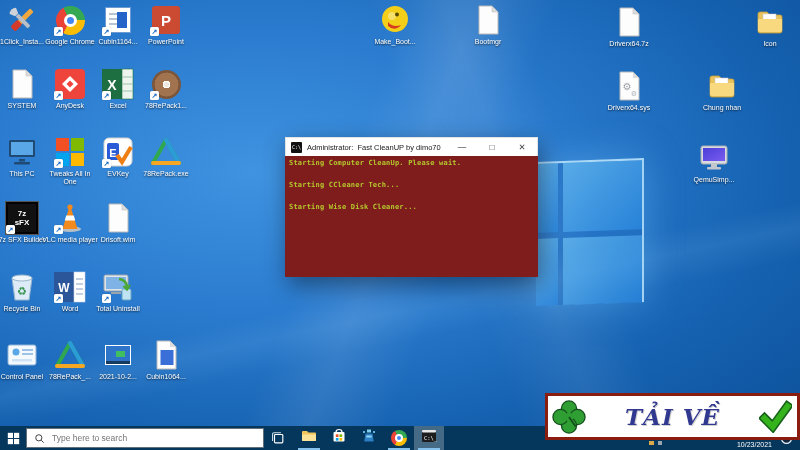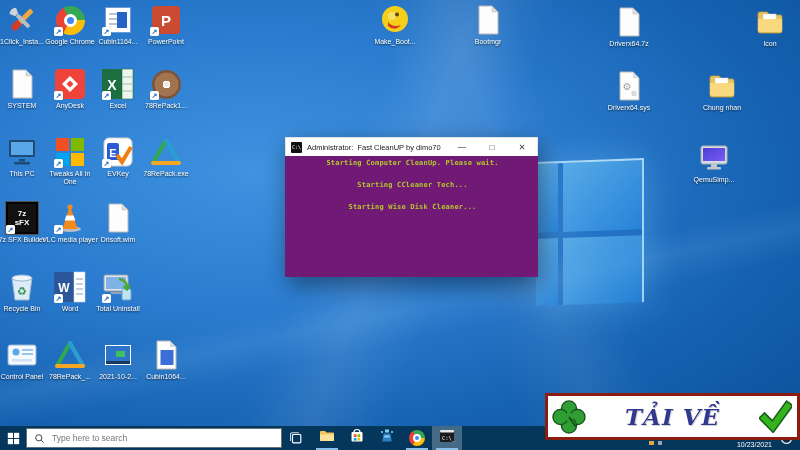--- a/index.html
+++ b/index.html
@@ -48,21 +48,21 @@
   .cmd-ic{width:11px;height:11px;background:#111;border-radius:1px;color:#fff;font-size:5px;line-height:11px;text-align:center;font-family:"DejaVu Sans Mono",monospace;flex:0 0 auto;}
   #title-text{margin-left:5px;flex:1;color:#191919;font-size:7.5px;white-space:pre;overflow:hidden;}
   .wbtn{width:30px;height:18px;display:flex;align-items:center;justify-content:center;font-size:8.5px;color:#444;}
   #console{height:121px;box-sizing:border-box;padding:3px 2px 0 4px;
     font-family:"DejaVu Sans Mono",monospace;font-weight:bold;font-size:7px;letter-spacing:.2px;line-height:8px;}
   .cline{margin-bottom:14px;white-space:pre;}
   
   #taskbar{position:absolute;left:0;bottom:0;width:800px;height:24px;background:#05365c;display:flex;align-items:center;z-index:10;}
   #start-btn{width:26px;height:24px;display:flex;align-items:center;justify-content:center;}
   #start-btn svg{width:13px;height:13px;}
-  #search-box{width:256px;height:20px;background:#fff;border:1px solid #62707c;display:flex;align-items:center;gap:5px;padding-left:7px;box-sizing:border-box;}
+  #search-box{width:238px;height:20px;background:#fff;border:1px solid #62707c;display:flex;align-items:center;gap:5px;padding-left:7px;box-sizing:border-box;}
   #search-box svg{width:11px;height:11px;flex:0 0 auto;}
   #search-input{border:none;outline:none;font-size:8.5px;color:#555;width:160px;font-family:"Liberation Sans",sans-serif;background:transparent;}
   #taskview-btn{width:28px;height:24px;display:flex;align-items:center;justify-content:center;}
   #taskview-btn svg{width:14px;height:14px;}
   #tb-apps{display:flex;height:24px;margin-left:2px;}
   .tb-app{width:30px;height:24px;display:flex;align-items:center;justify-content:center;position:relative;}
   .tb-app svg,.tb-app .tbg{width:16px;height:16px;}
   .tb-app.active{background:rgba(255,255,255,.26);}
   .tb-ul{position:absolute;left:4px;right:4px;bottom:0;height:2px;background:#85c1ec;}
   .tb-chrome{width:15px;height:15px;border-radius:50%;position:relative;
@@ -418,21 +418,21 @@
     </div>
 
   <div id="cmd-window">
     <div id="titlebar">
       <span class="cmd-ic">C:\</span>
       <span id="title-text">Administrator:  Fast CleanUP by dimo70</span>
       <span class="wbtn">—</span>
       <span class="wbtn">□</span>
       <span class="wbtn">✕</span>
     </div>
-    <div id="console" style="background: #701a75; color: rgb(181, 199, 44); text-align: center;">
+    <div id="console" style="background: #7f1d1d; color: rgb(181, 199, 44);">
         <div class="cline">Starting Computer CleanUp. Please wait.</div>
         <div class="cline">Starting CCleaner Tech...</div>
         <div class="cline">Starting Wise Disk Cleaner...</div>
       </div>
   </div>
 
   <div id="taskbar">
     <div id="start-btn">
       <svg viewBox="0 0 16 16">
         <rect x="1" y="1" width="6.4" height="6.4" fill="#fff"></rect>

